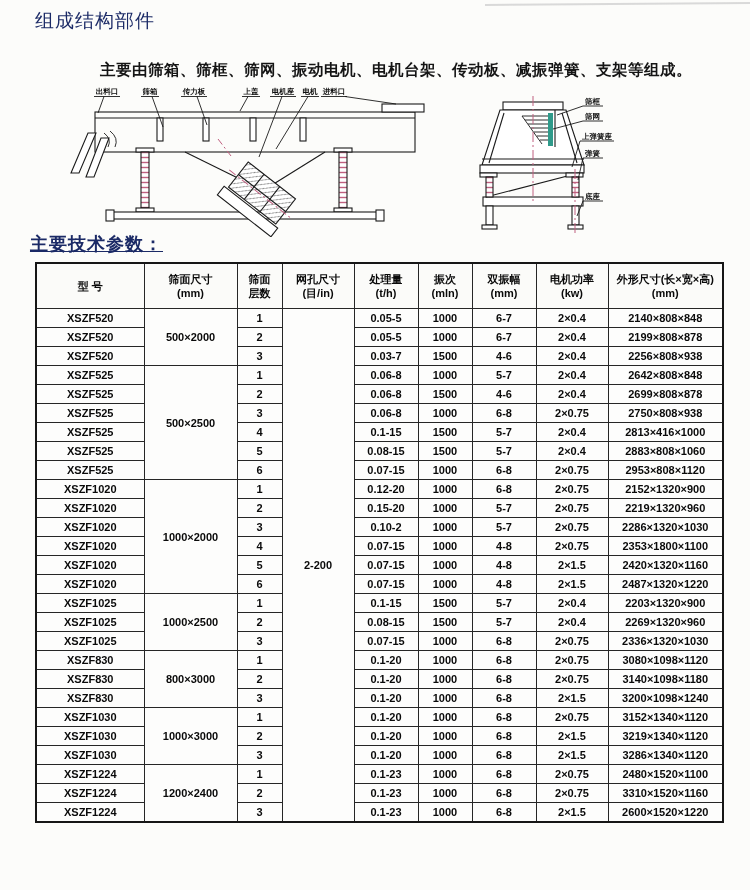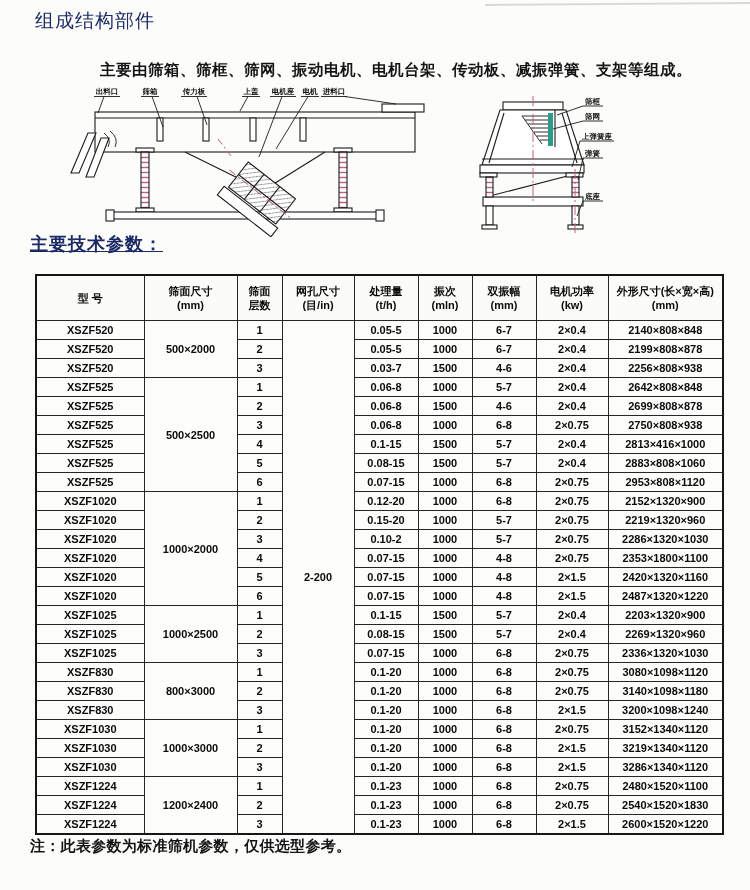--- a/index.html
+++ b/index.html
@@ -7,21 +7,21 @@
     width:750px;height:890px;position:relative;overflow:hidden;
     background:#fcfcfa;
     font-family:"Liberation Sans","DejaVu Sans",sans-serif;
     color:#111;
   }
   .scan-line{position:absolute;top:3px;left:485px;width:265px;height:2px;background:#cbcbcb;opacity:.7;transform:rotate(-.4deg);}
   .sec-title{position:absolute;left:35px;top:8px;font-size:19px;font-weight:normal;color:#1b2a66;letter-spacing:1px;}
   .intro{position:absolute;left:58px;top:60px;font-size:15.5px;font-weight:bold;color:#151515;letter-spacing:.5px;margin-left:42px;}
   .diagram{position:absolute;left:0;top:85px;width:750px;height:152px;}
   .sec-title2{position:absolute;left:30px;top:232px;font-size:18px;font-weight:bold;color:#1b2a66;letter-spacing:1px;text-decoration:underline;}
-  .tbl-wrap{position:absolute;left:35px;top:274px;}
+  .tbl-wrap{position:absolute;left:35px;top:262px;}
   table{border-collapse:collapse;table-layout:fixed;width:687px;border:2px solid #161616;background:#fdfdfc;}
   th,td{border:1px solid #262626;text-align:center;font-weight:bold;color:#0a0a0a;overflow:hidden;}
   th{height:42px;font-size:11px;line-height:1.3;padding:1px 2px;background:#fbfbf9;}
   td{height:18px;line-height:18px;font-size:11px;padding:0 1px;white-space:nowrap;}
   .notes{position:absolute;left:30px;top:833px;font-size:15px;font-weight:bold;color:#141414;line-height:26px;letter-spacing:.3px;}
   svg text{font-family:"Liberation Sans","DejaVu Sans",sans-serif;font-weight:bold;fill:#101010;}
   .lbl{font-size:7.5px;}
 </style>
 </head>
 <body>
@@ -455,30 +455,29 @@
           <td>2×0.75</td>
           <td>2480×1520×1100</td>
         </tr>
         <tr>
           <td>XSZF1224</td>
           <td>2</td>
           <td>0.1-23</td>
           <td>1000</td>
           <td>6-8</td>
           <td>2×0.75</td>
-          <td>2540×1520×1830</td>
+          <td>3310×1520×1160</td>
         </tr>
         <tr>
           <td>XSZF1224</td>
           <td>3</td>
           <td>0.1-23</td>
           <td>1000</td>
           <td>6-8</td>
           <td>2×1.5</td>
           <td>2600×1520×1220</td>
         </tr>
       </tbody>
   </table>
 </div>
 
 <div class="notes">
-  <div>注：此表参数为标准筛机参数，仅供选型参考。</div>
 </div>
 
 </body></html>

